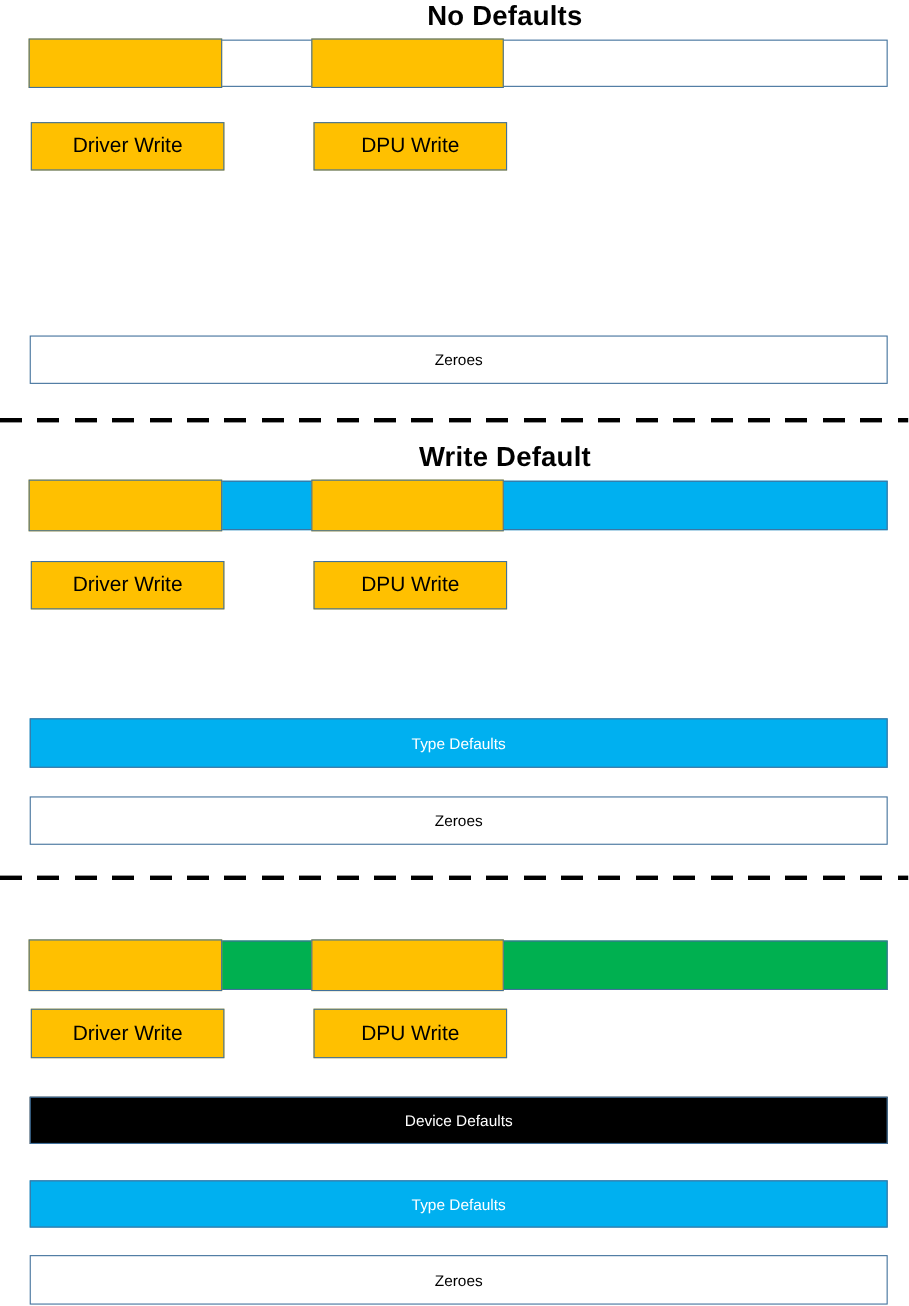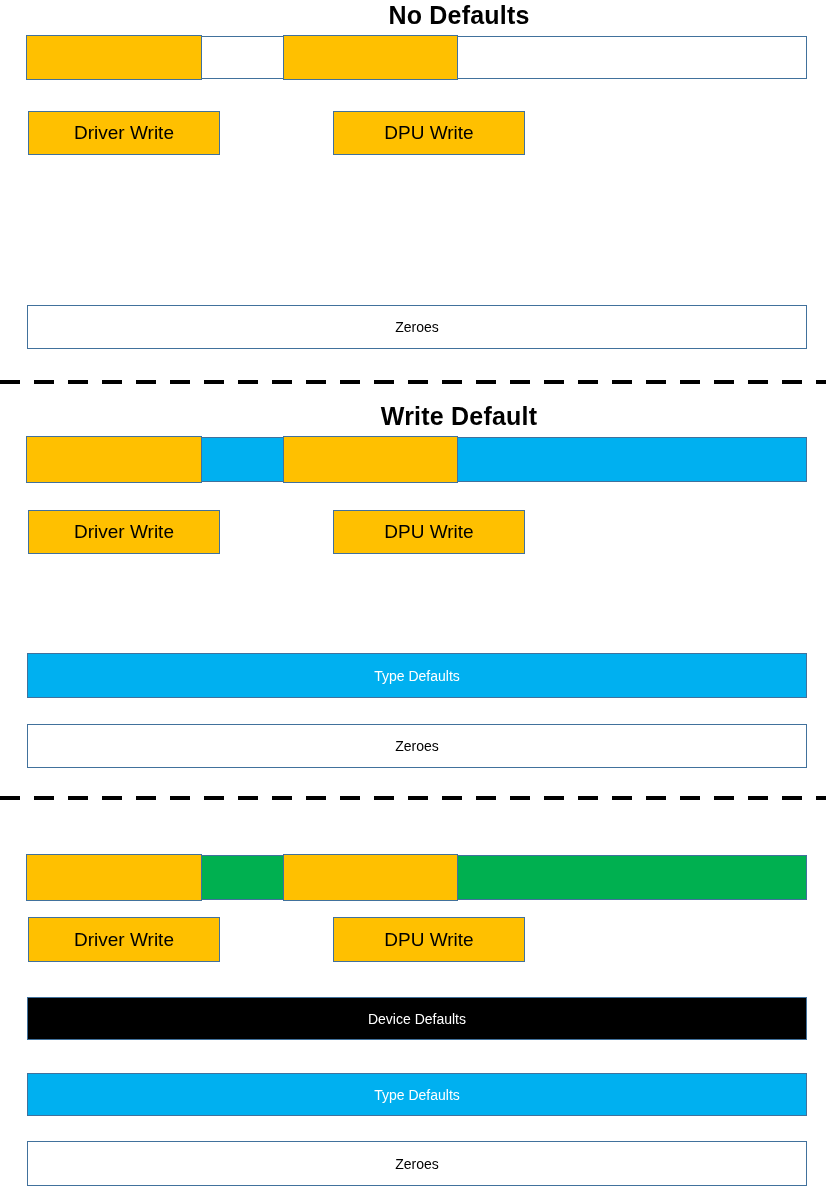--- a/index.html
+++ b/index.html
@@ -40,28 +40,28 @@
     bottom: -2px;
     box-sizing: border-box;
     border: 1.5px solid #41719C;
   }
   .seg-driver { left: -2px; width: 176px; }
   .seg-dpu    { left: 255px; width: 175px; }
   .legend-box {
     position: absolute;
     box-sizing: border-box;
     border: 1.5px solid #41719C;
-    width: 192px;
+    width: 176px;
     display: flex;
     align-items: center;
     justify-content: center;
     font-size: 19px;
   }
   .legend-driver { left: 28px; }
-  .legend-dpu    { left: 285px; margin-left: 48px; }
+  .legend-dpu    { left: 285px; }
   .white-text { color: #ffffff; }
   .divider {
     position: absolute;
     left: 0;
     width: 826px;
     height: 4px;
     background: repeating-linear-gradient(90deg, #000000 0 20px, transparent 20px 34px);
   }
 </style>
 </head>

